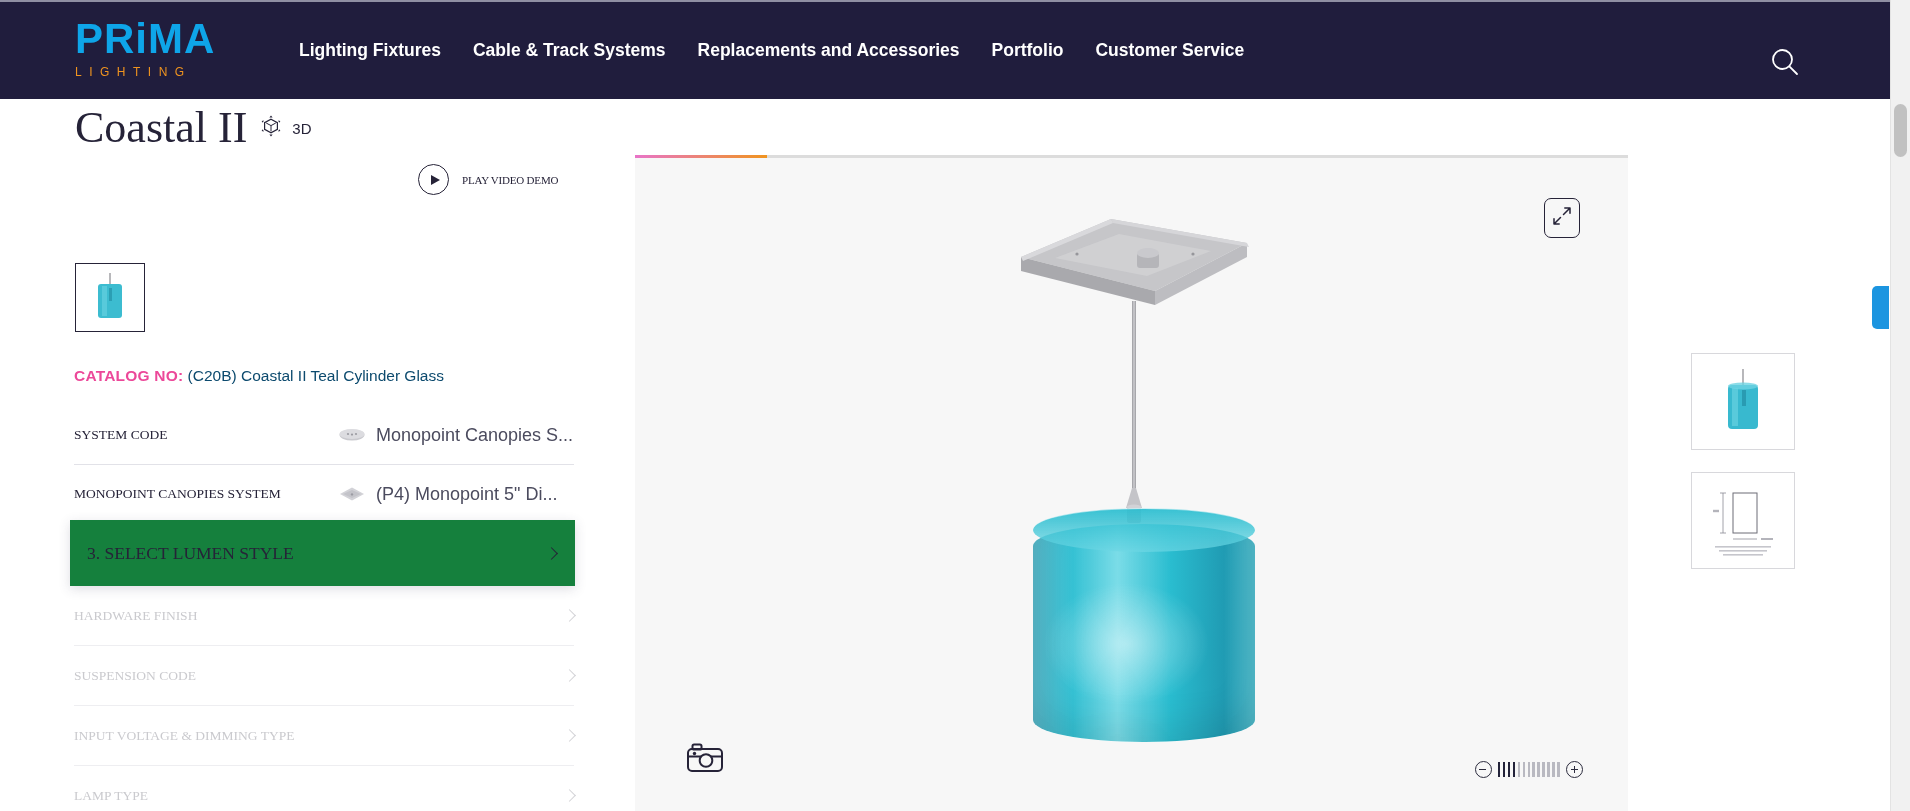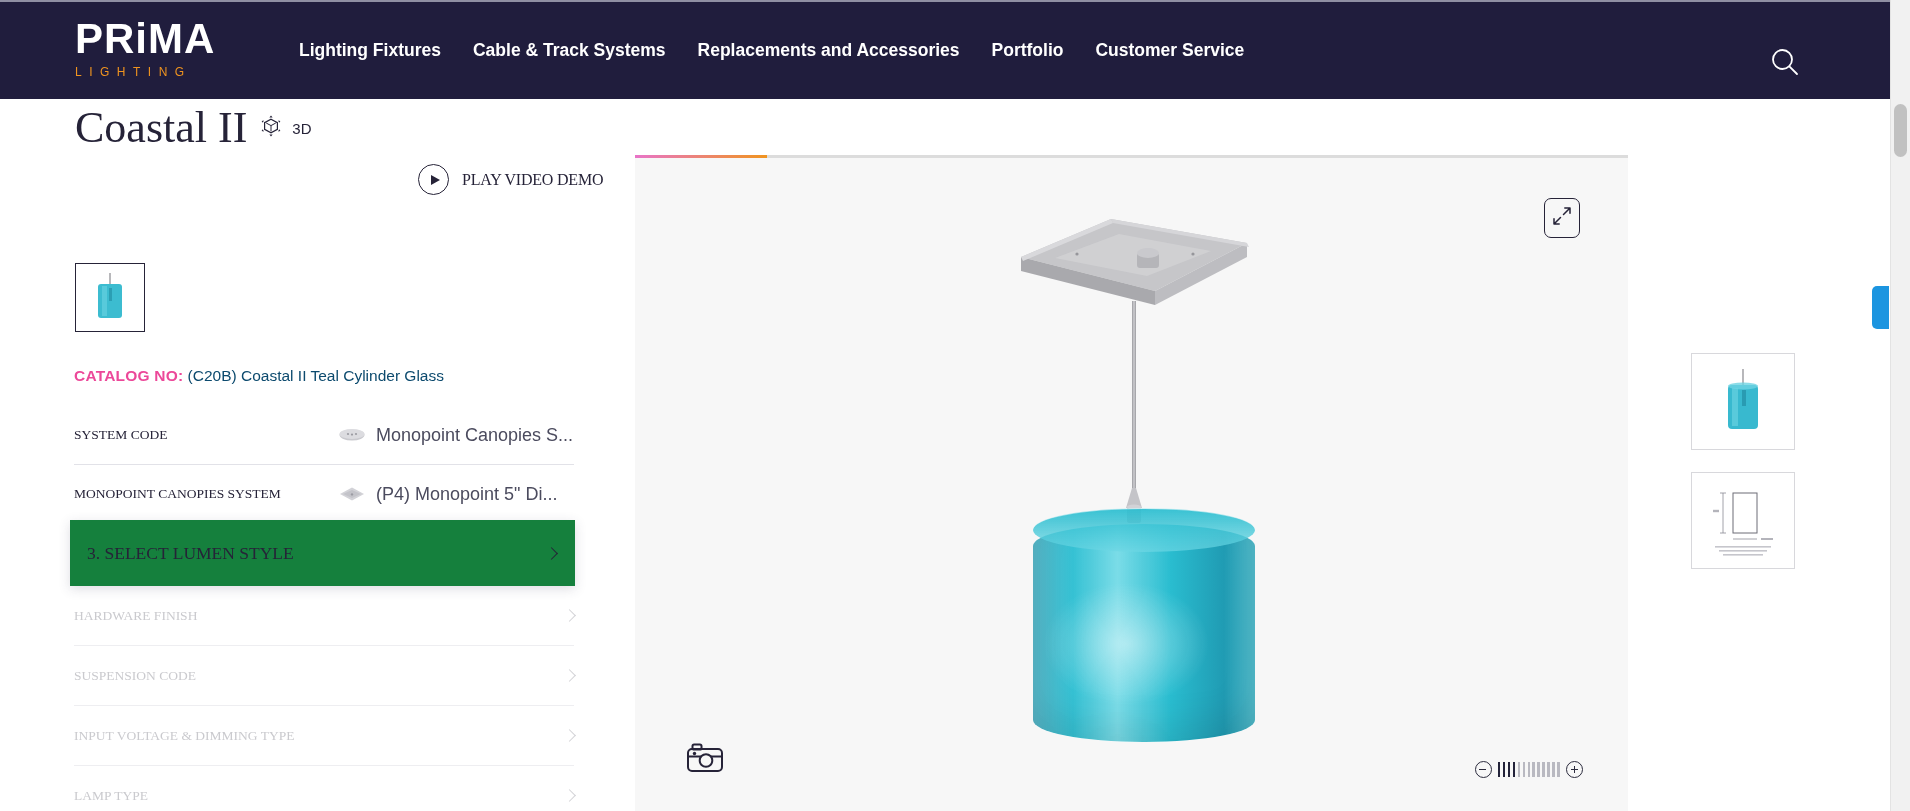--- a/index.html
+++ b/index.html
@@ -34,21 +34,21 @@
   }
   .brand {
     margin-left: 75px;
     width: 175px;
     display: flex;
     flex-direction: column;
     align-items: flex-start;
     justify-content: center;
   }
   .brand-main {
-    color: #ffffff;
+    color: #0ea5e9;
     font-size: 42px;
     font-weight: bold;
     letter-spacing: 1px;
     line-height: 40px;
     font-family: "Liberation Sans", sans-serif;
   }
   .brand-sub {
     color: #f0941f;
     font-size: 12px;
     letter-spacing: 7.5px;
@@ -139,21 +139,21 @@
   }
   .play-tri {
     width: 0; height: 0;
     border-left: 9px solid #262338;
     border-top: 5.5px solid transparent;
     border-bottom: 5.5px solid transparent;
     margin-left: 3px;
   }
   .play-label {
     font-family: "Liberation Serif", serif;
-    font-size: 16px;
+    font-size: 11px;
     letter-spacing: -0.2px;
     color: #262338;
     white-space: nowrap;
   }
 
   .thumb-strip {
     position: absolute;
     left: 75px;
     top: 255px;
   }

